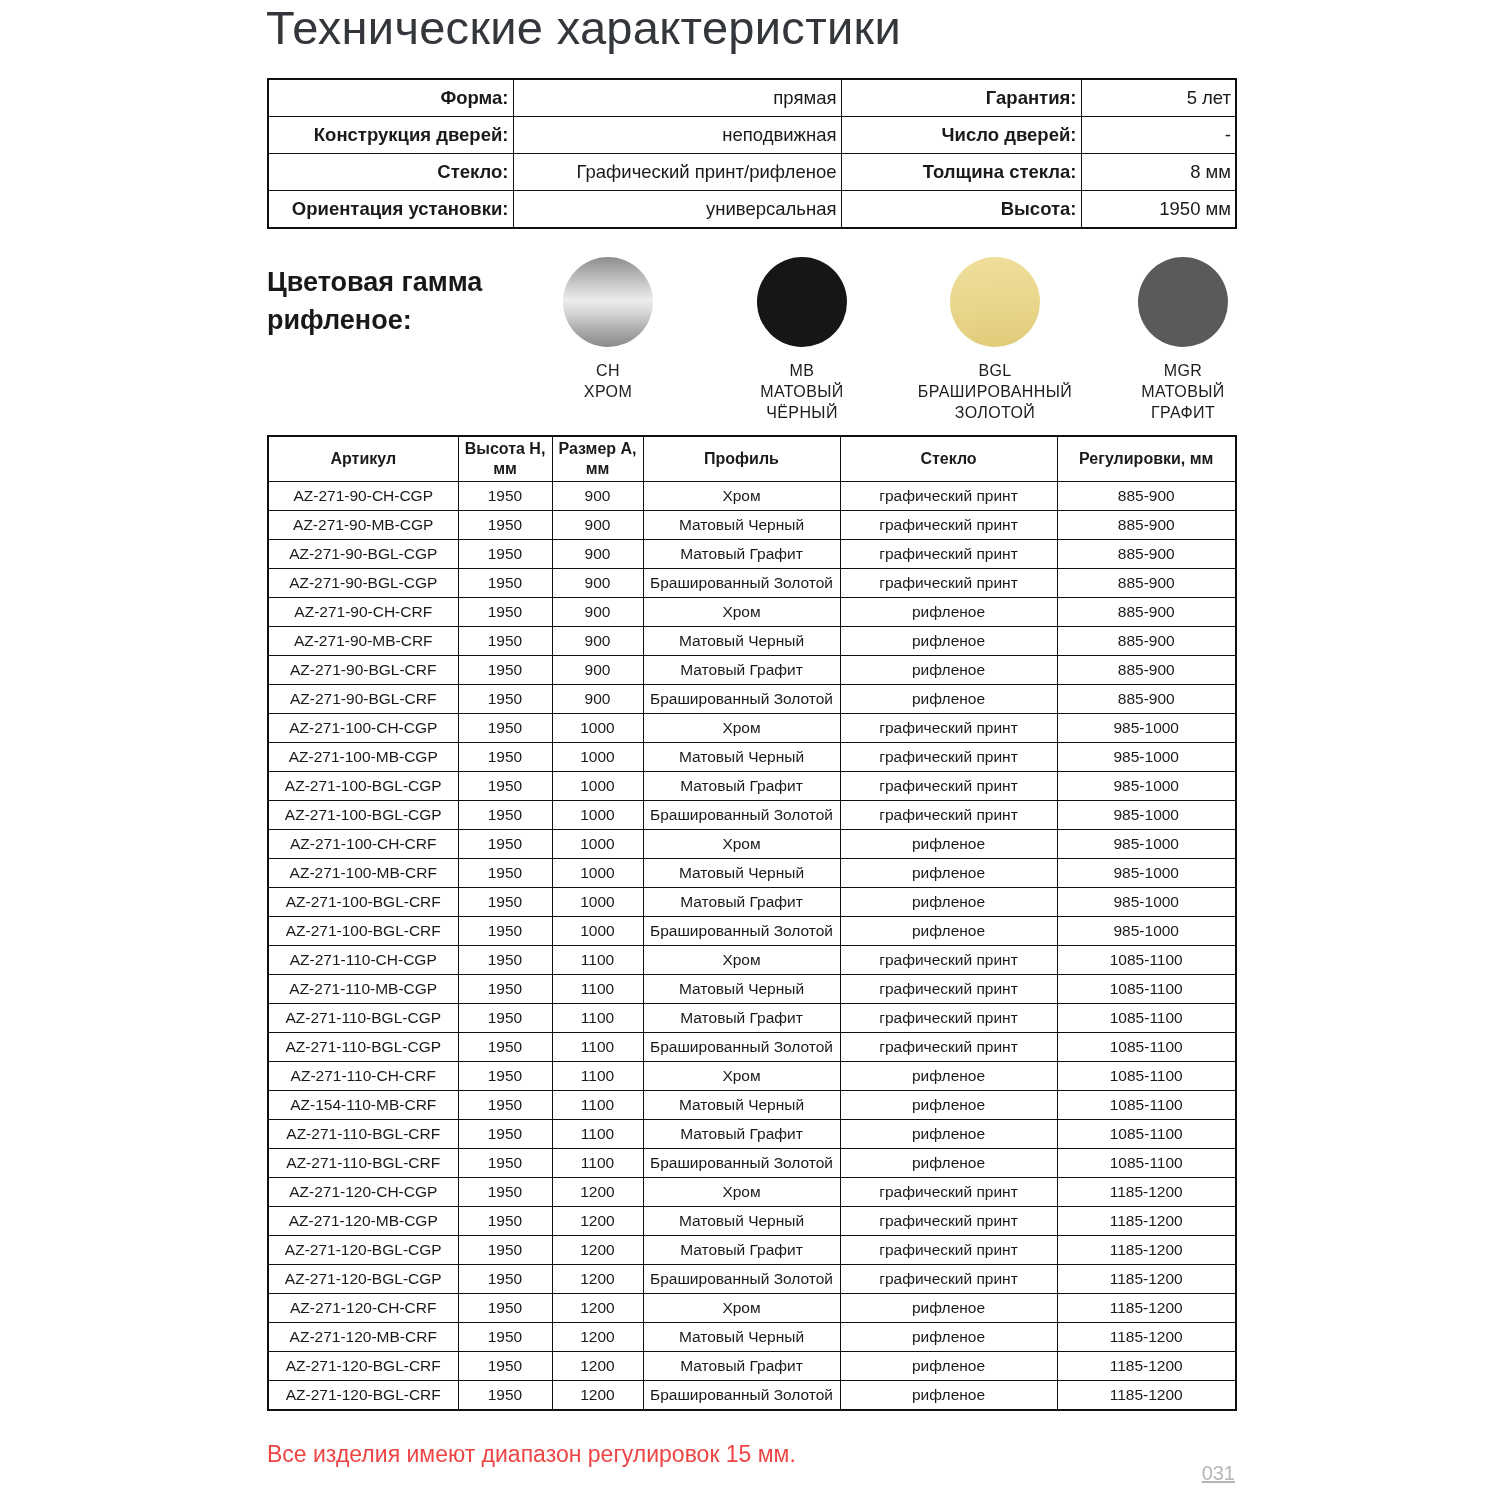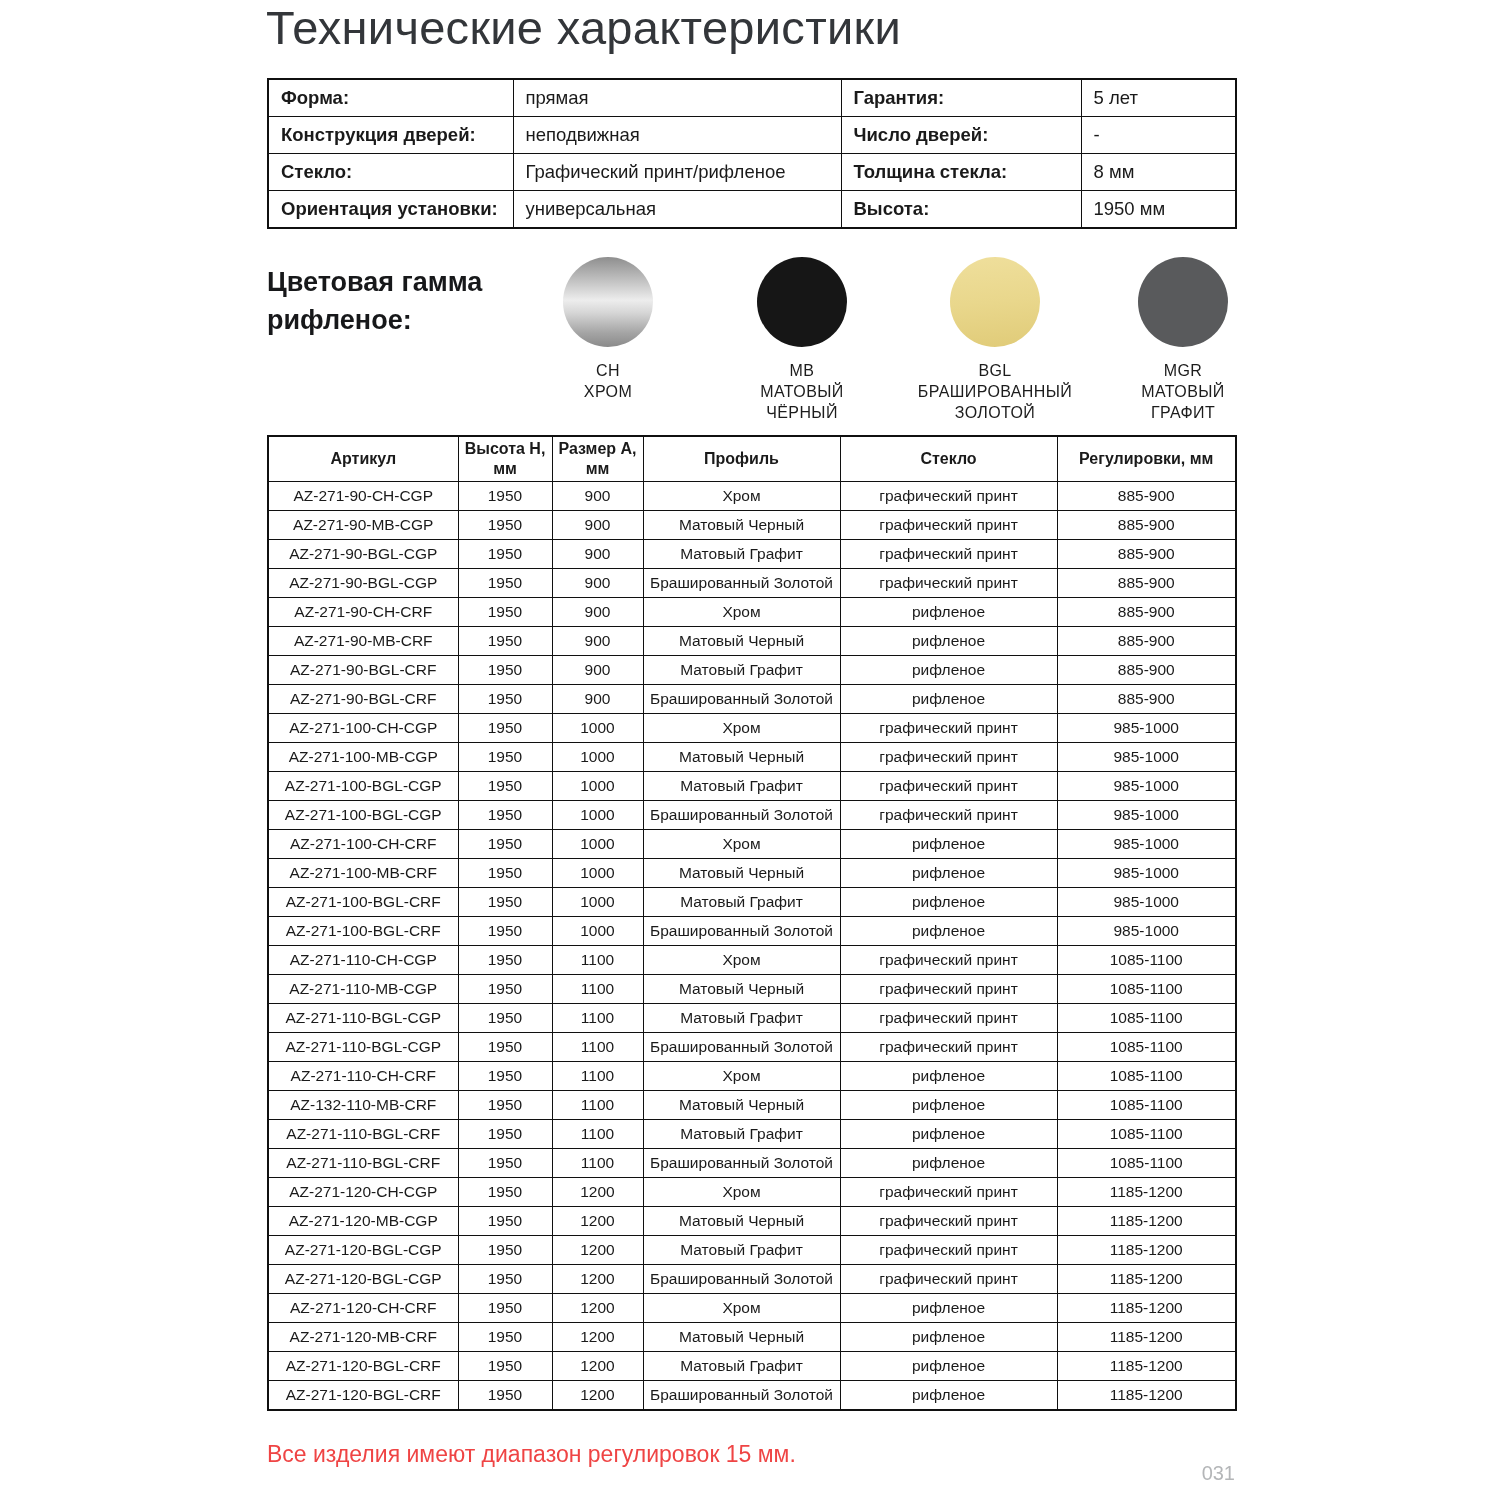--- a/index.html
+++ b/index.html
@@ -11,21 +11,21 @@
     position:absolute;left:266px;top:0;margin:0;
     font-size:47px;font-weight:400;color:#33363a;letter-spacing:0.3px;text-align:center;
   }
   
   .spec-table{
     position:absolute;left:267px;top:78px;width:968px;
     border-collapse:collapse;table-layout:fixed;border:2.5px solid #101010;
   }
   .spec-table td{
     border:1.5px solid #101010;height:36px;vertical-align:middle;
-    padding:0 4px 0 12px;font-size:18.5px;white-space:nowrap;overflow:hidden;
+    padding:0 4px 0 12px;font-size:18.5px;white-space:nowrap;overflow:hidden;text-align:right;
   }
   .spec-table td.lbl{font-weight:700;}
   
   .colors-heading{
     position:absolute;left:267px;top:263px;
     font-size:27px;font-weight:700;line-height:38px;color:#17181a;
   }
   .swatch{position:absolute;top:257px;width:200px;text-align:center;}
   .swatch .circle{width:90px;height:90px;border-radius:50%;margin:0 auto;}
   .circle-chrome{background:linear-gradient(180deg,#8e8e8e 0%,#c9c9c9 30%,#ededed 48%,#d6d6d6 62%,#a5a5a5 84%,#8a8a8a 100%);}
@@ -40,21 +40,21 @@
     border-collapse:collapse;table-layout:fixed;border:2.5px solid #101010;
   }
   .main-table th,.main-table td{
     border:1.5px solid #101010;text-align:center;vertical-align:middle;
     padding:0 2px;white-space:nowrap;overflow:hidden;
   }
   .main-table th{height:44px;font-size:16px;font-weight:700;line-height:20px;white-space:pre-line;}
   .main-table td{height:28px;font-size:15.5px;font-weight:400;}
   
   .footer-note{position:absolute;left:267px;top:1441px;font-size:23px;color:#ef4444;}
-  .page-number{position:absolute;left:1135px;top:1462px;width:100px;text-align:right;font-size:20px;color:#b4b6b8;}
+  .page-number{position:absolute;left:1135px;top:1462px;width:100px;text-align:right;font-size:20px;color:#b4b6b8;text-decoration:underline;}
 </style>
 </head>
 <body>
 
 <div>
 
   <h1 class="title">Технические характеристики</h1>
 
   <table class="spec-table">
     <colgroup>
@@ -304,21 +304,21 @@
         </tr>
         <tr>
           <td>AZ-271-110-CH-CRF</td>
           <td>1950</td>
           <td>1100</td>
           <td>Хром</td>
           <td>рифленое</td>
           <td>1085-1100</td>
         </tr>
         <tr>
-          <td>AZ-132-110-MB-CRF</td>
+          <td>AZ-154-110-MB-CRF</td>
           <td>1950</td>
           <td>1100</td>
           <td>Матовый Черный</td>
           <td>рифленое</td>
           <td>1085-1100</td>
         </tr>
         <tr>
           <td>AZ-271-110-BGL-CRF</td>
           <td>1950</td>
           <td>1100</td>

